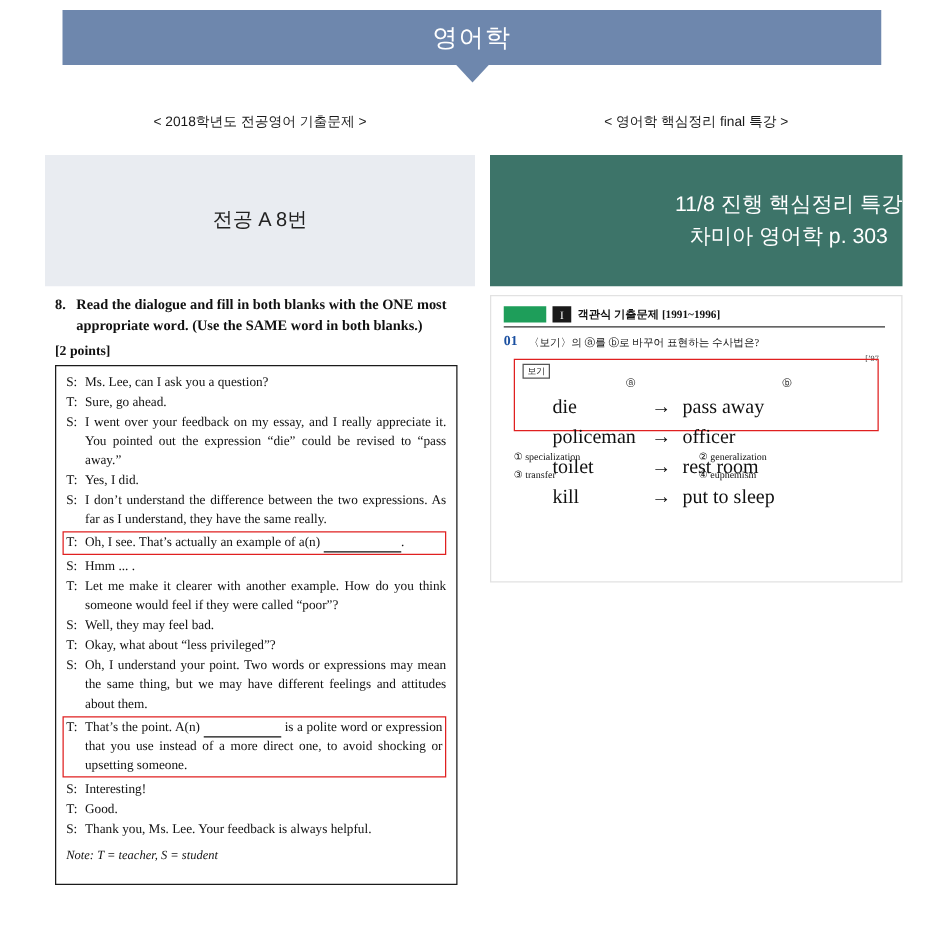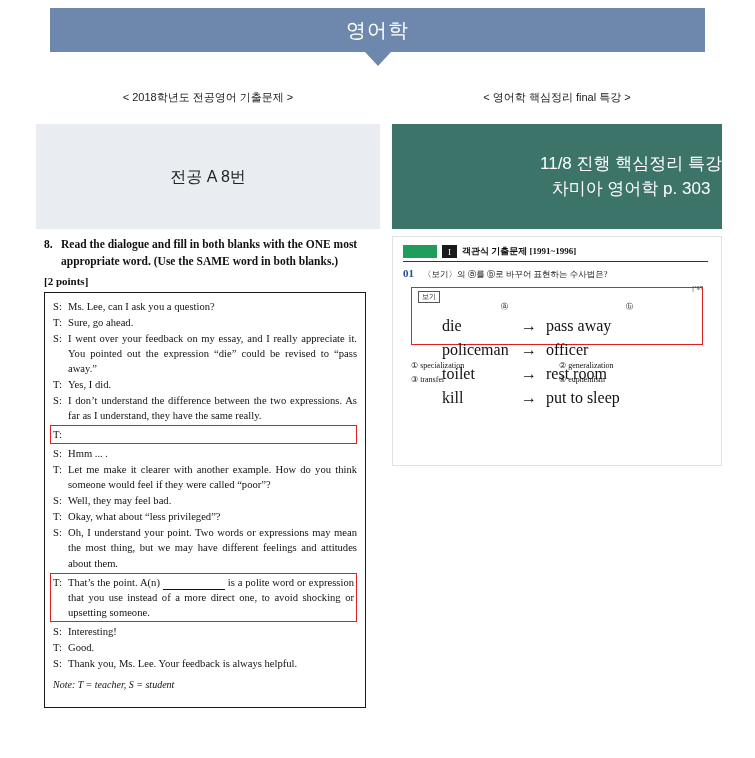--- a/index.html
+++ b/index.html
@@ -310,41 +310,42 @@
       <span class="spk">T:</span>
       <span class="txt">Yes, I did.</span>
     </div>
     <div class="dline">
       <span class="spk">S:</span>
       <span class="txt">I don’t understand the difference between the two expressions. As far as I understand, they have the same really.</span>
     </div>
 
     <div class="dline hl">
       <span class="spk">T:</span>
+      <span class="txt">Oh, I see. That’s actually an example of a(n) <span class="blank"></span>.</span>
     </div>
 
     <div class="dline">
       <span class="spk">S:</span>
       <span class="txt">Hmm ... .</span>
     </div>
     <div class="dline">
       <span class="spk">T:</span>
       <span class="txt">Let me make it clearer with another example. How do you think someone would feel if they were called “poor”?</span>
     </div>
     <div class="dline">
       <span class="spk">S:</span>
       <span class="txt">Well, they may feel bad.</span>
     </div>
     <div class="dline">
       <span class="spk">T:</span>
       <span class="txt">Okay, what about “less privileged”?</span>
     </div>
     <div class="dline">
       <span class="spk">S:</span>
-      <span class="txt">Oh, I understand your point. Two words or expressions may mean the most thing, but we may have different feelings and attitudes about them.</span>
+      <span class="txt">Oh, I understand your point. Two words or expressions may mean the same thing, but we may have different feelings and attitudes about them.</span>
     </div>
 
     <div class="dline hl">
       <span class="spk">T:</span>
       <span class="txt">That’s the point. A(n) <span class="blank"></span> is a polite word or expression that you use instead of a more direct one, to avoid shocking or upsetting someone.</span>
     </div>
 
     <div class="dline">
       <span class="spk">S:</span>
       <span class="txt">Interesting!</span>

